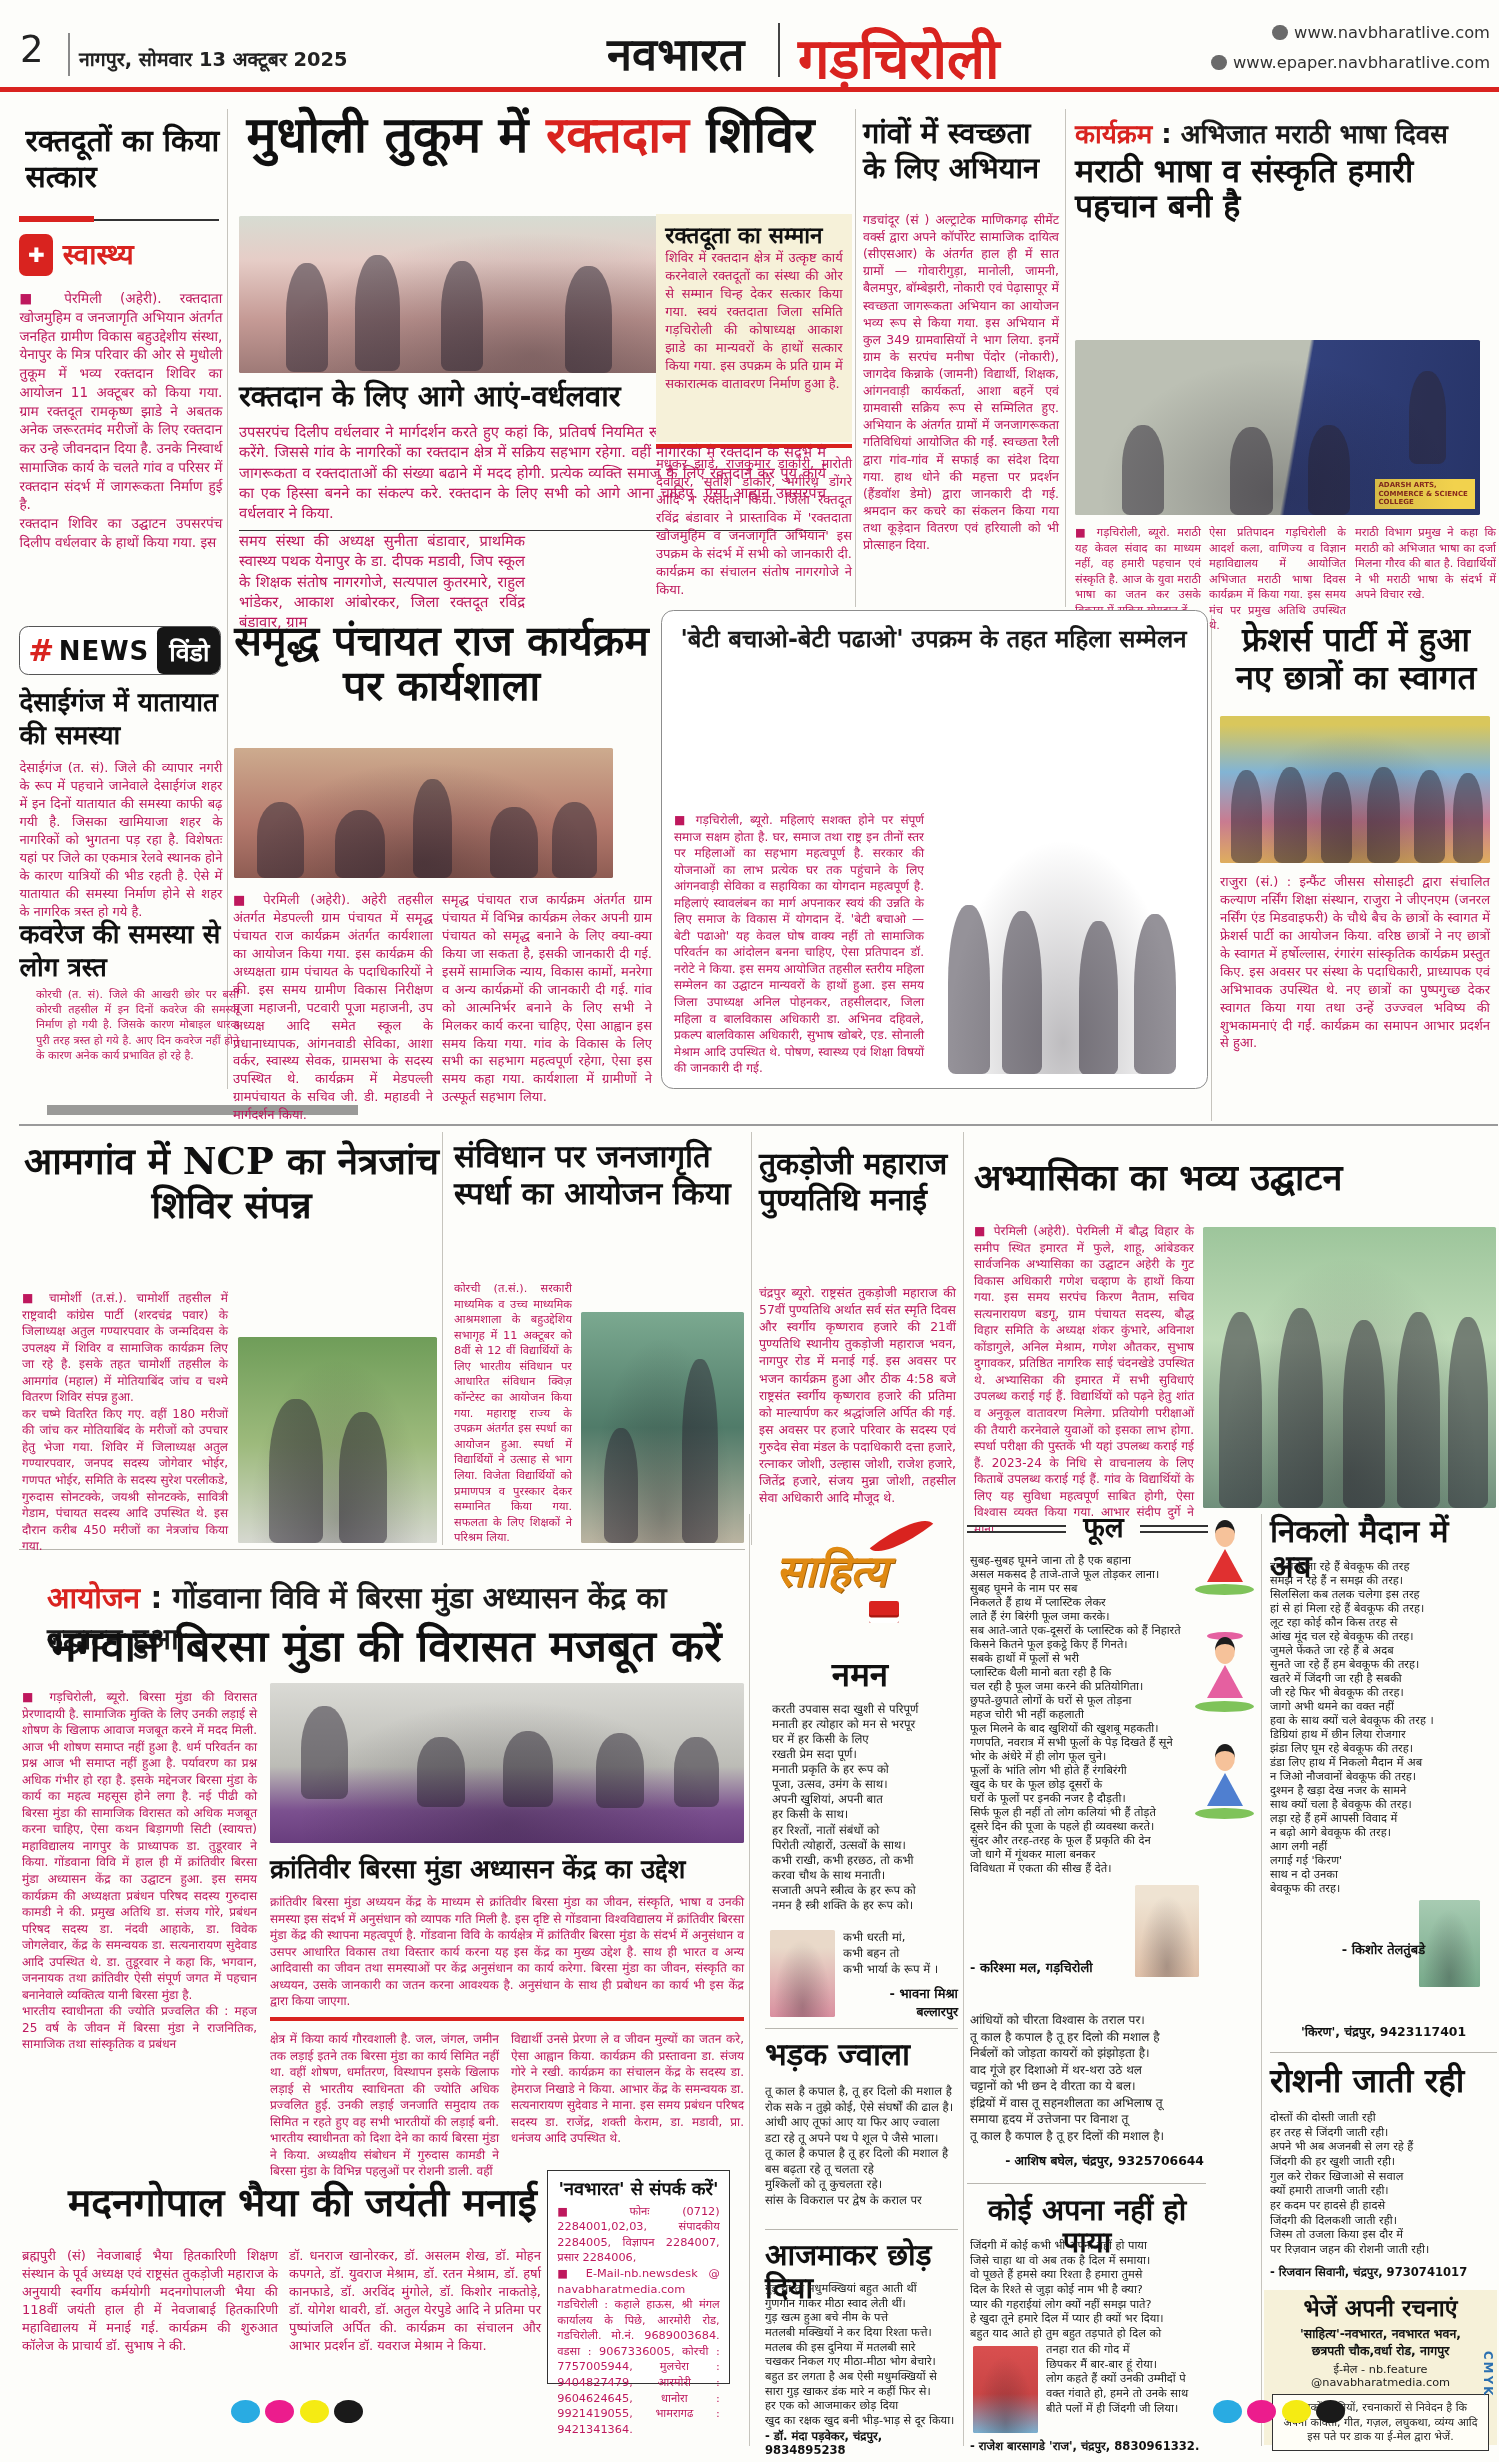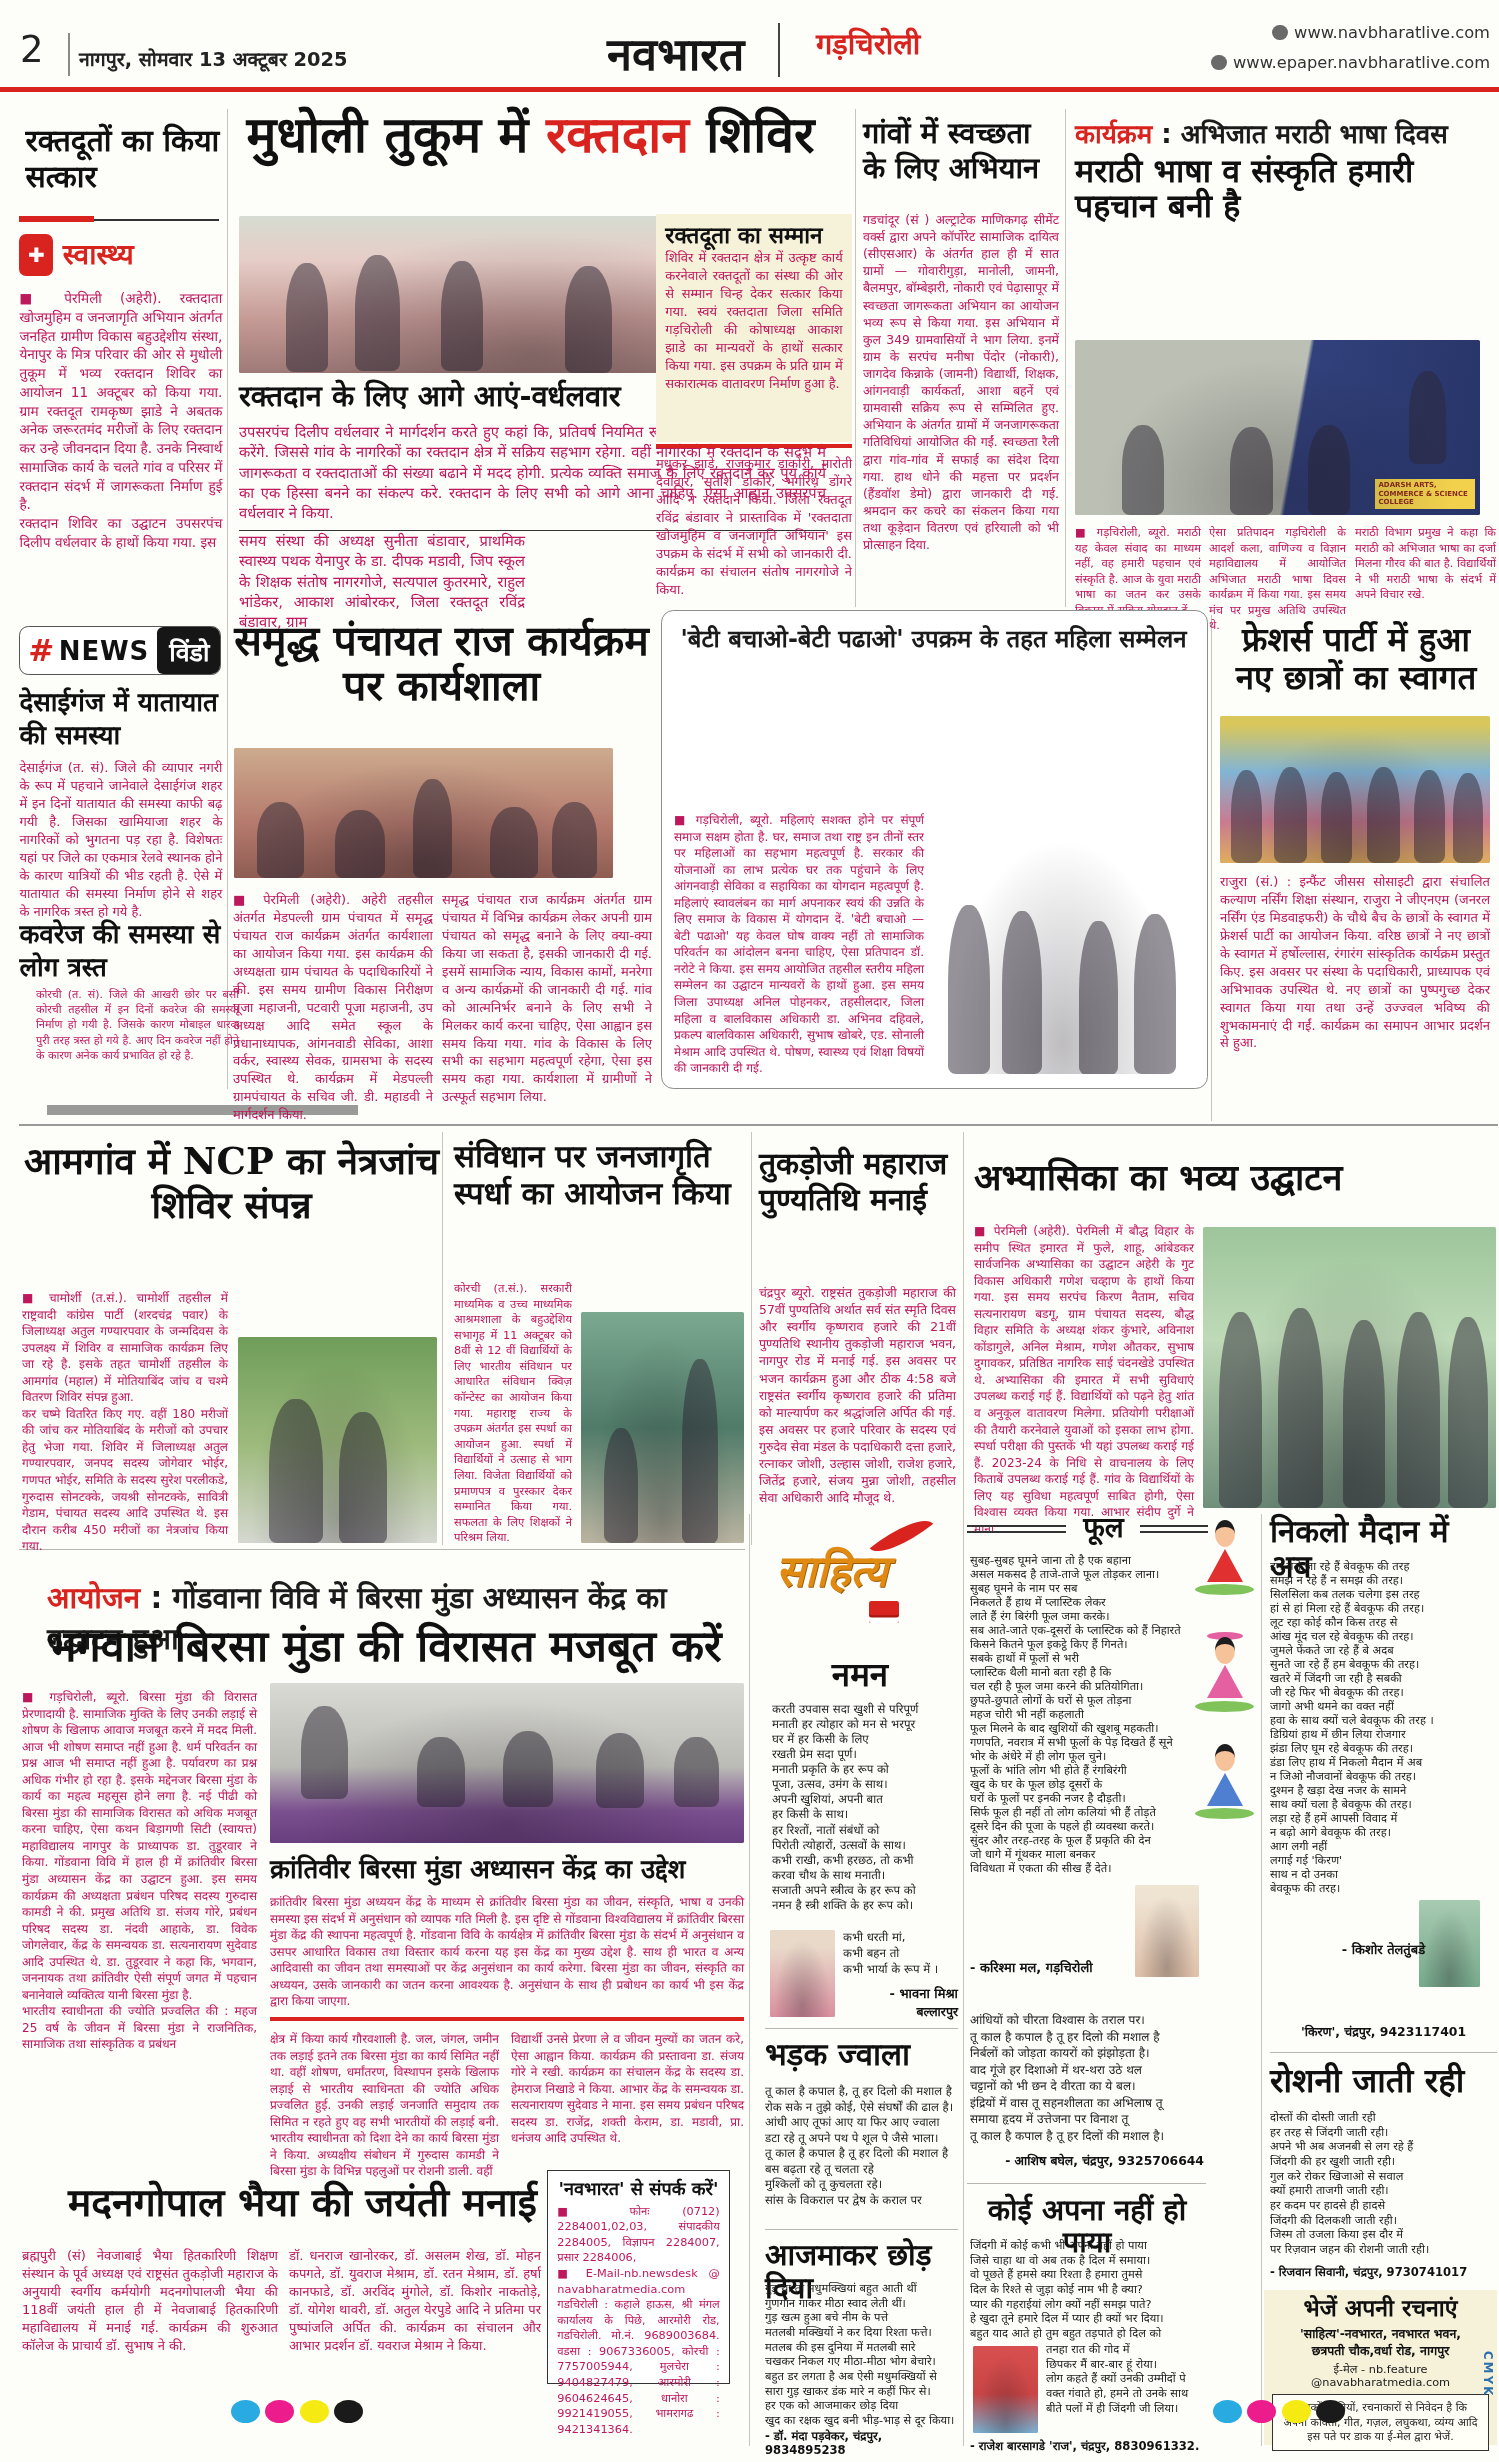--- a/index.html
+++ b/index.html
@@ -61,21 +61,21 @@
 <body>
 
 <div id="page">
 
   <div class="abs" style="left:20px;top:28px;font-size:37px;font-weight:500;color:#222;">2</div>
   <div class="abs" style="left:68px;top:33px;width:1.6px;height:43px;background:#8a8a8a;"></div>
   <div class="abs" style="left:79px;top:45px;font-size:19.4px;font-weight:800;color:#222;">नागपुर, सोमवार 13 अक्टूबर 2025</div>
 
   <div class="abs mastb" style="left:607px;top:22px;font-size:45px;">नवभारत</div>
   <div class="abs" style="left:778px;top:23px;width:2.3px;height:54px;background:#444;"></div>
-  <div class="abs hl red" style="left:816px;top:28px;font-size:29px;">गड़चिरोली</div>
+  <div class="abs hl red" style="left:798px;top:28px;font-size:56px;">गड़चिरोली</div>
 
   <div class="abs urlrow" style="left:1211px;top:23px;width:279px;">
     <span class="udot"></span>
     <span>www.navbharatlive.com</span>
   </div>
   <div class="abs urlrow" style="left:1211px;top:53px;width:279px;">
     <span class="udot"></span>
     <span>www.epaper.navbharatlive.com</span>
   </div>
   <div class="redbar" style="left:0;top:87px;width:1500px;height:5.4px;"></div>

